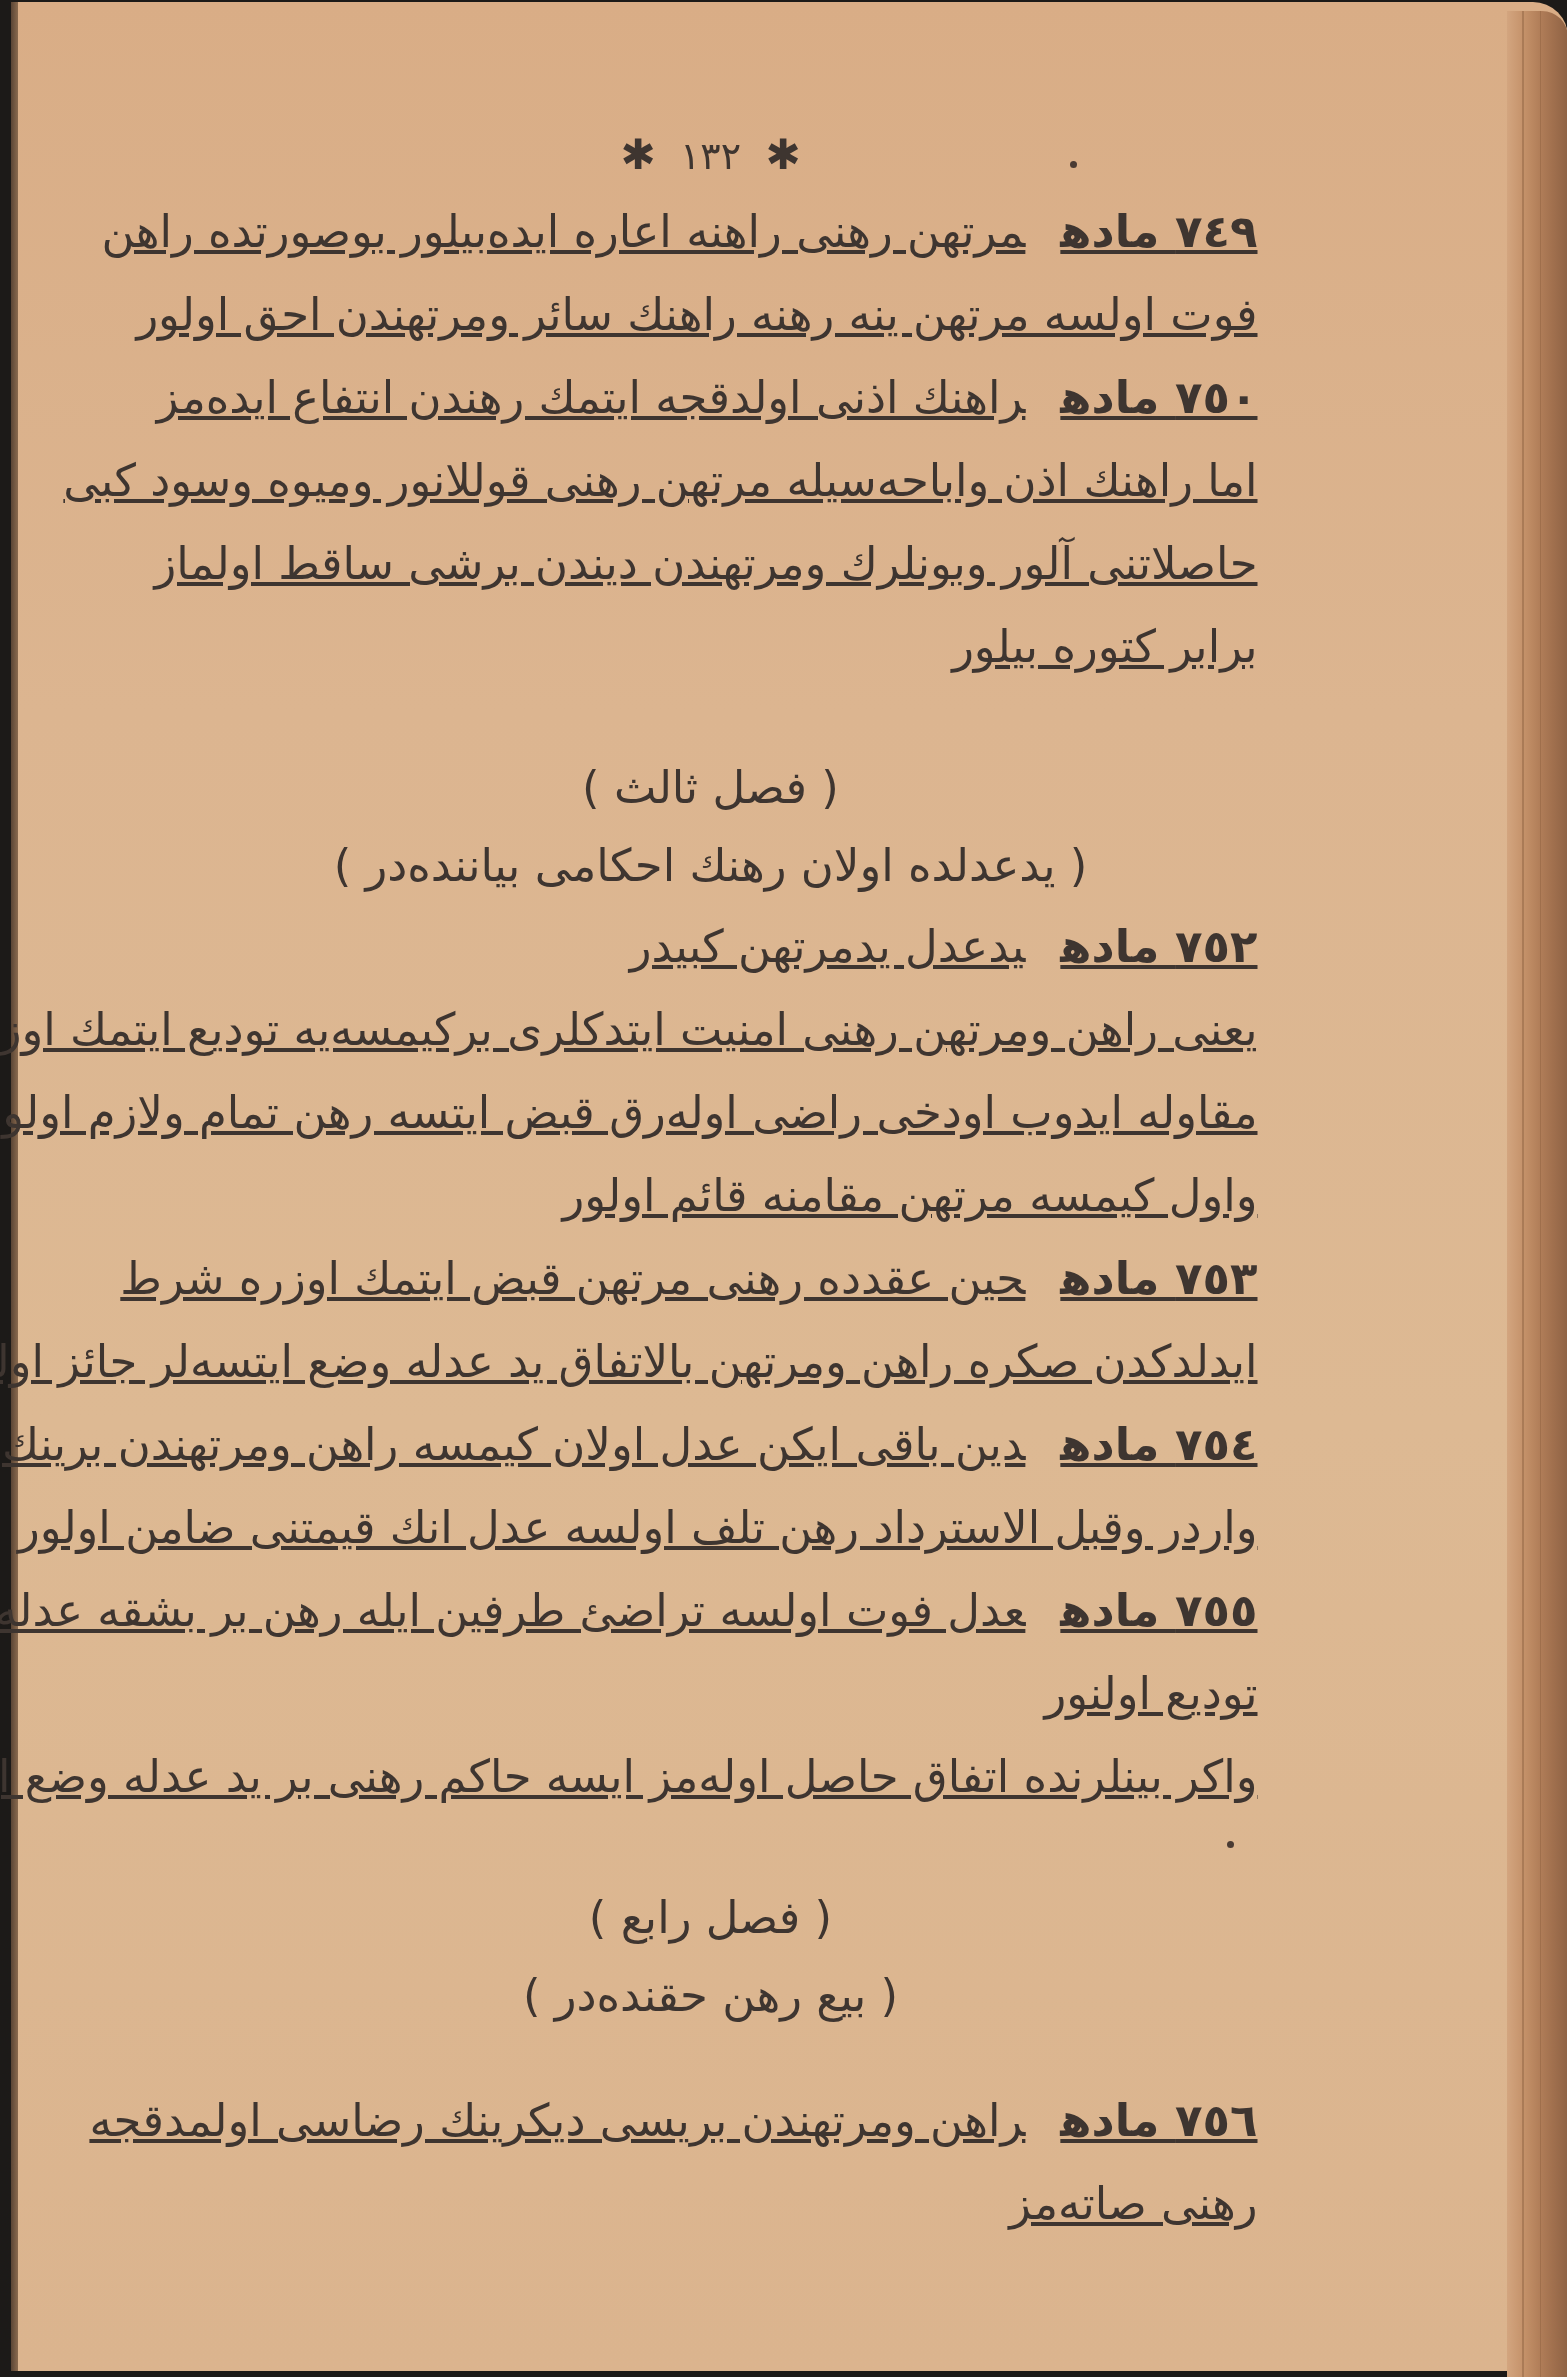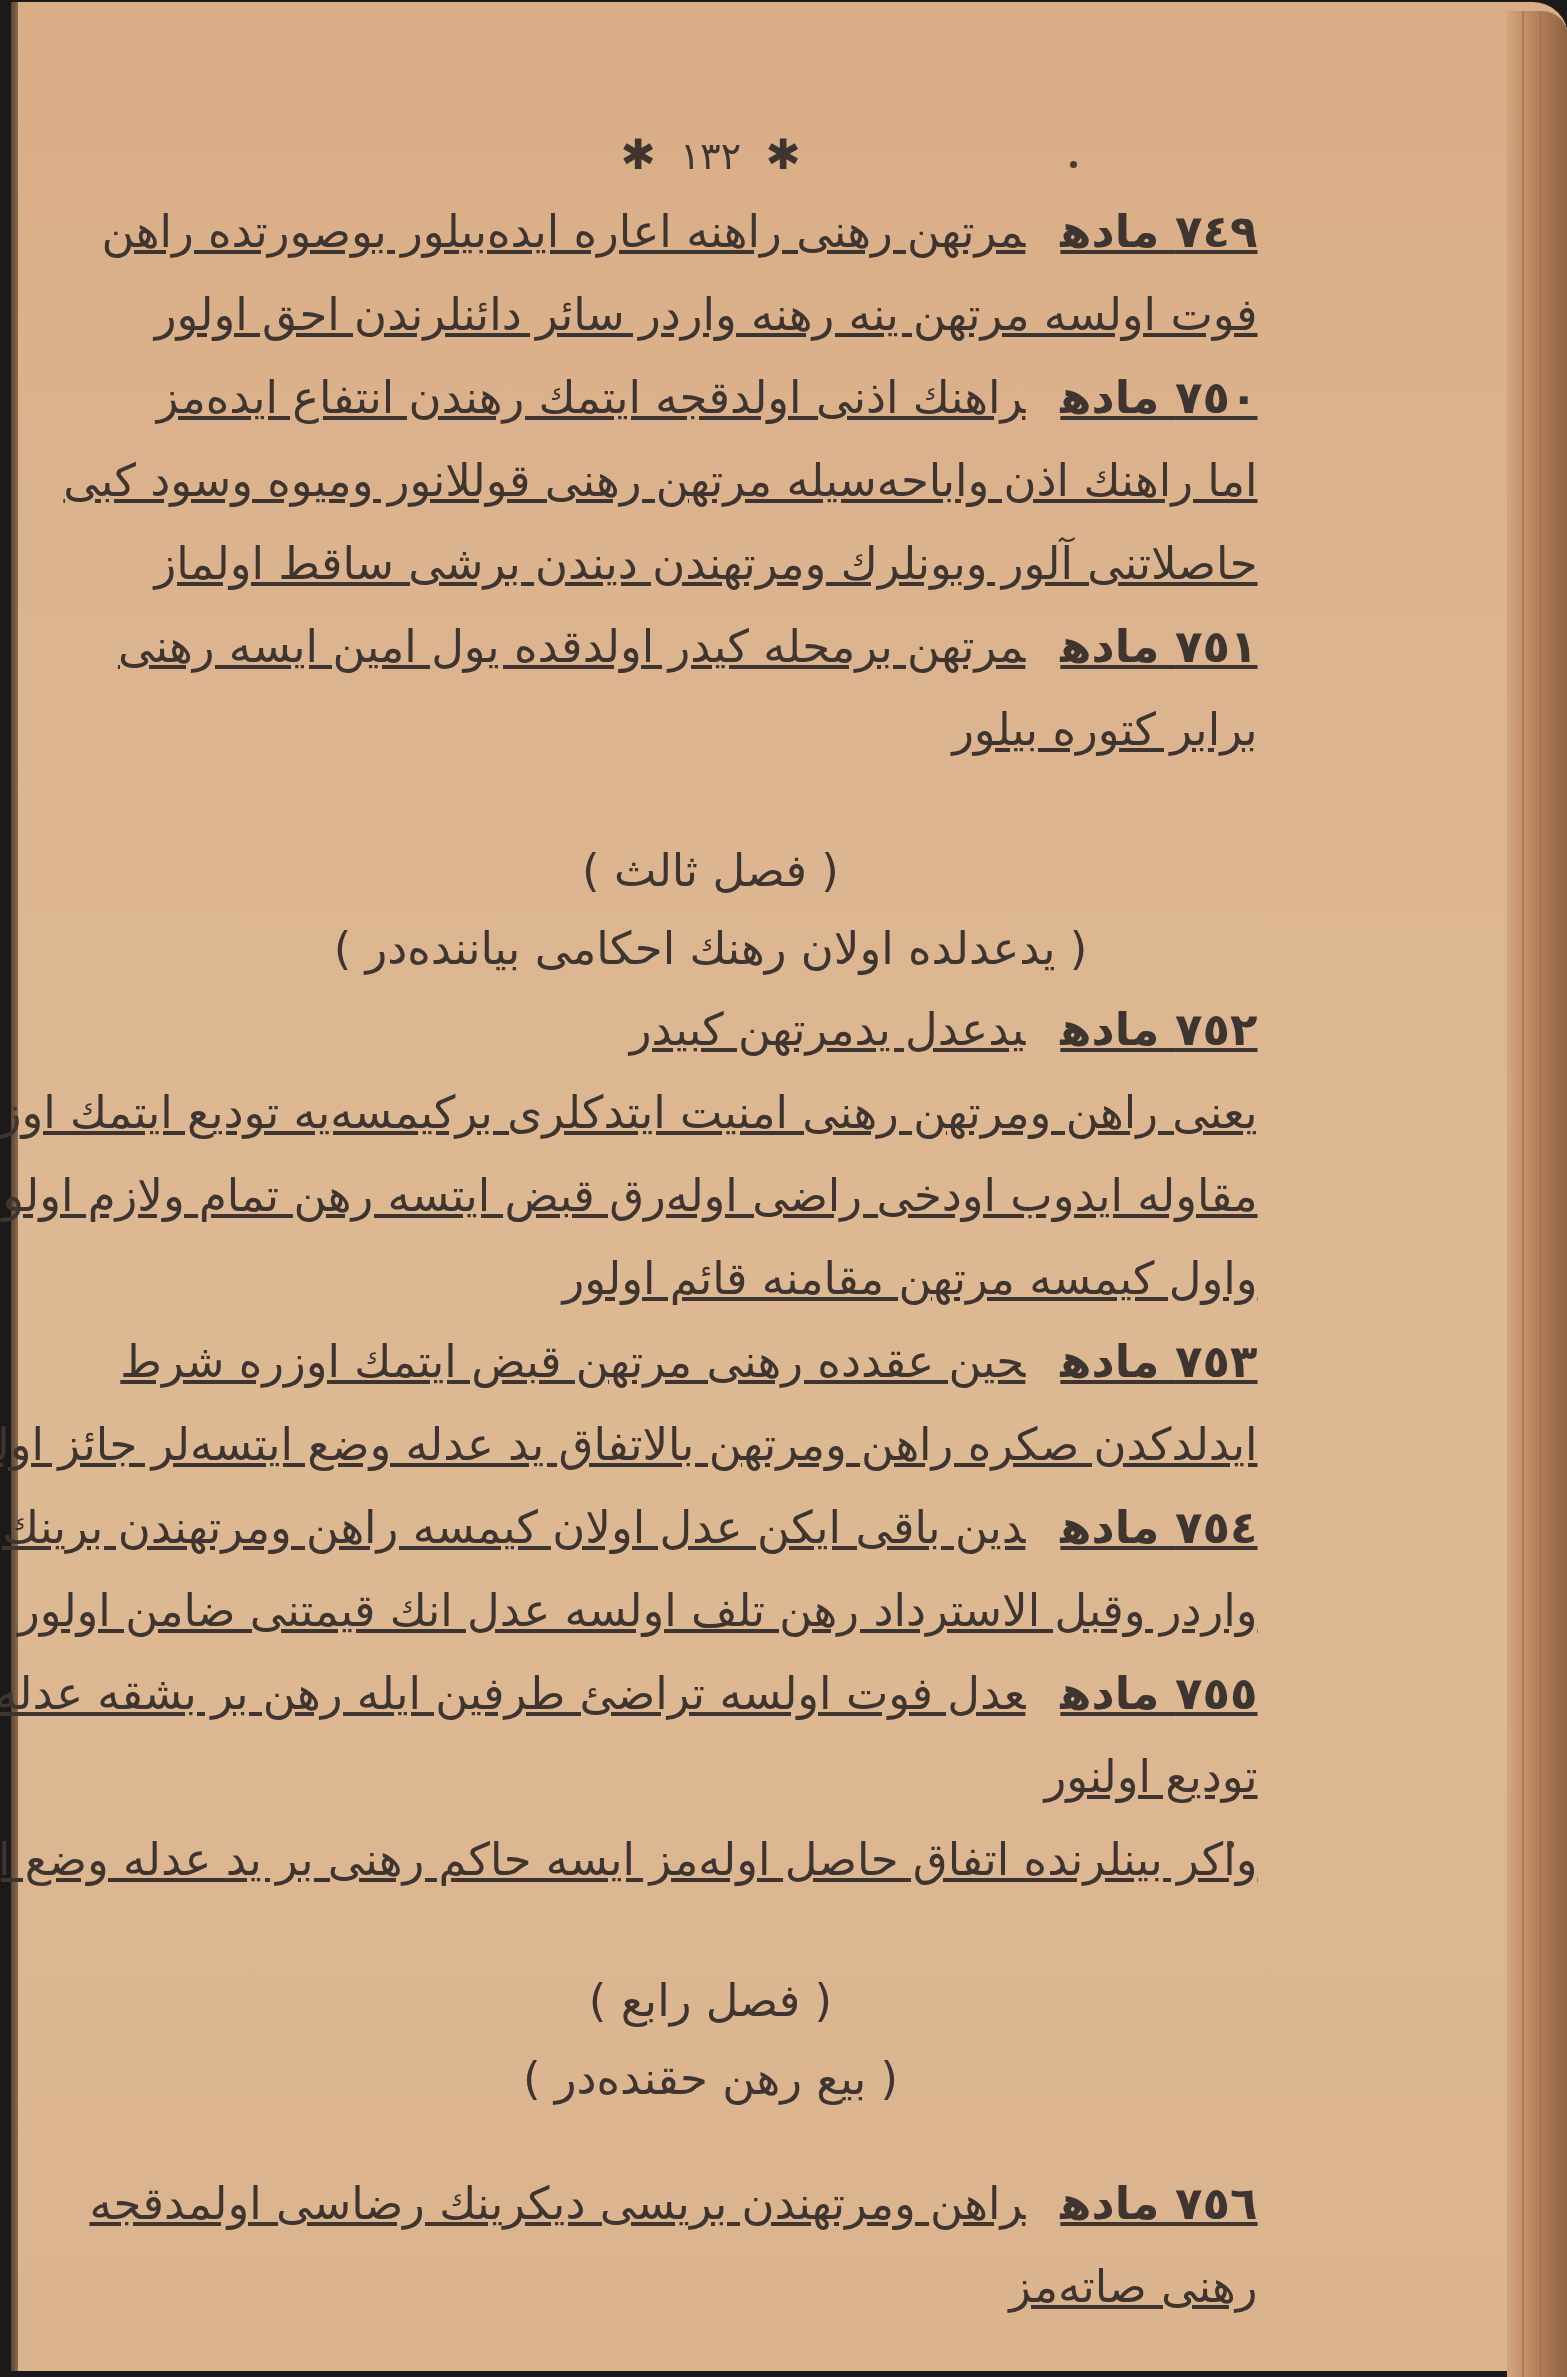--- a/index.html
+++ b/index.html
@@ -63,25 +63,24 @@
   <div class="right-edge"></div>
 
   <div class="text-block">
     <div class="page-num">
       <span class="orn">✱</span>
       <span>١٣٢</span>
       <span class="orn">✱</span>
     </div>
     <div id="content">
         <div class="line"><span class="article-num">٧٤٩ ماده</span><span>مرتهن رهنی راهنه اعاره ایده‌بیلور  بوصورتده راهن</span></div>
-        <div class="line short"><span>فوت اولسه مرتهن ینه رهنه واردر سائر دائنلرندن احق اولور</span></div>
+        <div class="line short"><span>فوت اولسه مرتهن ینه رهنه راهنك سائر ومرتهندن احق اولور</span></div>
         <div class="line"><span class="article-num">٧٥٠ ماده</span><span>راهنك اذنی اولدقجه ایتمك رهندن انتفاع ایده‌مز</span></div>
         <div class="line"><span>اما راهنك اذن واباحه‌سیله مرتهن رهنی قوللانور ومیوه وسود كبی</span></div>
         <div class="line short"><span>حاصلاتنی آلور وبونلرك ومرتهندن دیندن برشی ساقط اولماز</span></div>
-        <div class="line"><span class="article-num">٧٥١ ماده</span><span>مرتهن برمحله كیدر اولدقده یول امین ایسه رهنی</span></div>
         <div class="line short"><span>برابر كتوره بیلور</span></div>
         <div class="gap-md"></div>
         <div class="heading">( فصل ثالث )</div>
         <div class="heading">( یدعدلده اولان رهنك احكامی بیاننده‌در )</div>
         <div class="line short"><span class="article-num">٧٥٢ ماده</span><span>یدعدل یدمرتهن كبیدر</span></div>
         <div class="line"><span>یعنی راهن ومرتهن رهنی امنیت ایتدكلری بركیمسه‌یه تودیع ایتمك اوزره</span></div>
         <div class="line"><span>مقاوله ایدوب اودخی راضی اوله‌رق قبض ایتسه رهن تمام ولازم اولور</span></div>
         <div class="line short"><span>واول كیمسه مرتهن مقامنه قائم اولور</span></div>
         <div class="line"><span class="article-num">٧٥٣ ماده</span><span>حین عقدده رهنی مرتهن قبض ایتمك اوزره شرط</span></div>
         <div class="line"><span>ایدلدكدن صكره راهن ومرتهن بالاتفاق ید عدله وضع ایتسه‌لر جائز اولور</span></div>

